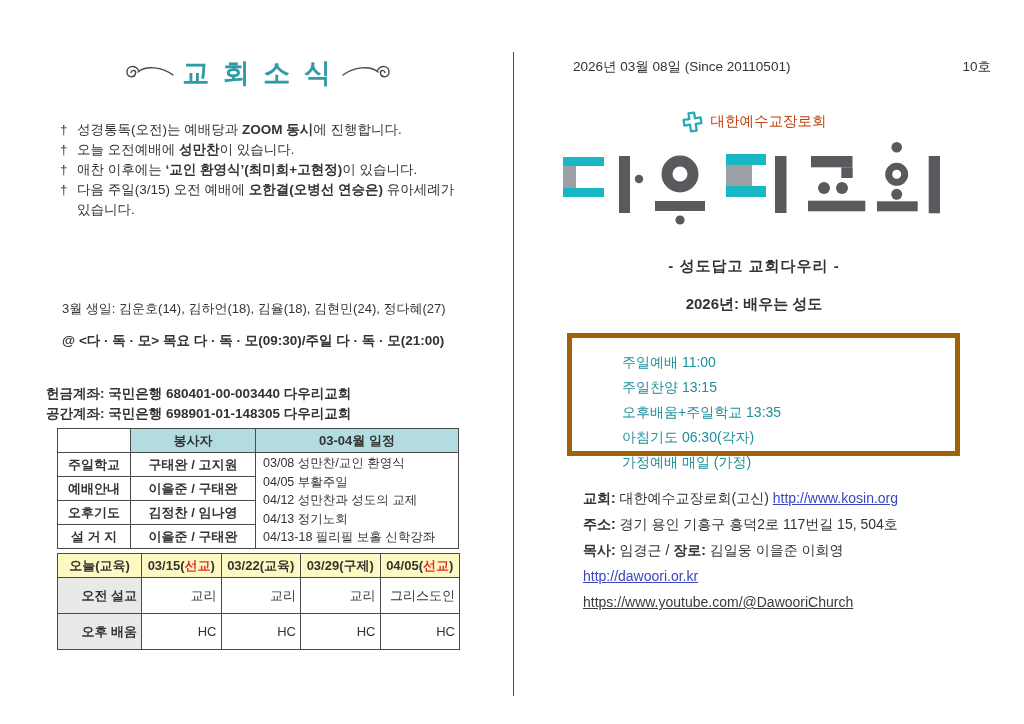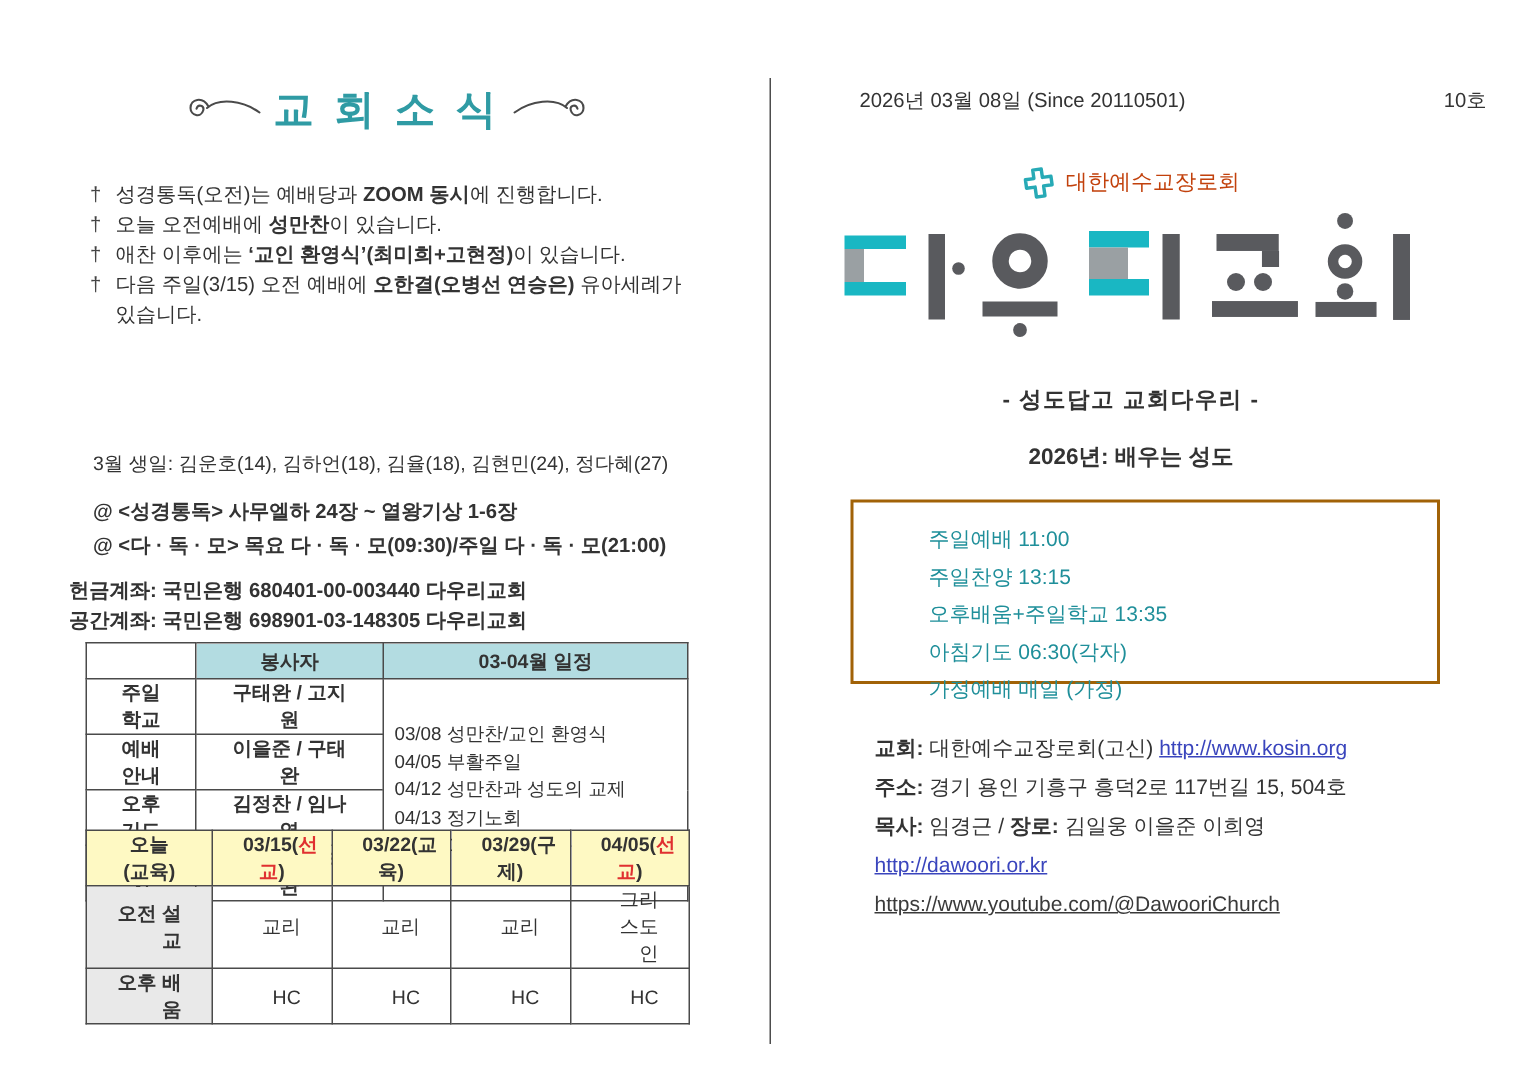--- a/index.html
+++ b/index.html
@@ -19,21 +19,21 @@
   #notices{left:60px;top:120px;width:400px;font-size:13.5px;line-height:20px;}
   .notice{display:flex;}
   .notice .cross{width:17px;flex:0 0 17px;color:#444;}
   .notice b{font-weight:bold;}
 
   #birthdays{left:62px;top:300px;width:400px;font-size:13px;}
   #readings{left:62px;top:329px;width:400px;font-size:13.5px;font-weight:bold;line-height:23px;}
   #accounts{left:46px;top:384px;width:400px;font-size:13.5px;font-weight:bold;line-height:20px;}
 
   table{border-collapse:collapse;table-layout:fixed;}
-  td,th{border:1px solid #4a4a4a;padding:0 20px;font-size:13px;overflow:hidden;}
+  td,th{border:1px solid #4a4a4a;padding:0 4px;font-size:13px;overflow:hidden;}
   #table1{left:57px;top:428px;width:401px;}
   #table1 th{height:23px;background:#b3dce1;font-weight:bold;}
   #table1 th.empty{background:#ffffff;}
   #table1 td{height:23px;text-align:center;font-weight:bold;}
   #table1 td.sched{text-align:left;font-weight:normal;font-size:12.5px;line-height:18.5px;padding-left:7px;vertical-align:middle;}
   #table1 col.c1{width:73px;} #table1 col.c2{width:125px;} #table1 col.c3{width:203px;}
 
   #table2{left:57px;top:553px;width:401px;}
   #table2 th{height:23px;background:#fef9c3;font-weight:bold;}
   #table2 td{height:35px;text-align:right;}
@@ -41,21 +41,21 @@
   #table2 .red{color:#e03030;}
   #table2 col{width:79.5px;} #table2 col.c1{width:84px;}
 
   
   #date-row{left:545px;top:58px;width:418px;display:flex;justify-content:space-between;font-size:13.5px;margin-left:28px;}
   #denom-row{left:545px;top:110px;width:418px;display:flex;align-items:center;justify-content:center;gap:8px;
              font-size:14.5px;color:#c2410c;}
   #logo{left:557px;top:137px;}
   #slogan{left:545px;top:257px;width:418px;text-align:center;font-size:15px;font-weight:bold;letter-spacing:1px;}
   #theme{left:545px;top:295px;width:418px;text-align:center;font-size:15px;font-weight:bold;}
-  #times-box{left:567px;top:333px;width:393px;height:123px;border:2px solid #a16207;box-sizing:border-box;
+  #times-box{left:567px;top:333px;width:393px;height:123px;border:5px solid #a16207;box-sizing:border-box;
              padding:12px 0 0 50px;color:#1f8f9a;font-size:14px;line-height:25px;}
   #contact{left:583px;top:485px;width:400px;font-size:14px;line-height:26px;}
   #contact b{font-weight:bold;}
   a.lnk{color:#3a45bd;text-decoration:underline;}
   a.lnk-dark{color:#3a3a3a;text-decoration:underline;}
 </style>
 </head>
 <body>
 
 <div id="canvas">
@@ -87,27 +87,26 @@
     </div>
     <div class="notice">
       <span class="cross">†</span>
       <span><span>다음 주일(3/15) 오전 예배에 </span><b>오한결(오병선 연승은)</b><span> 유아세례가 있습니다.</span></span>
     </div>
   </div>
 
   <div class="abs" id="birthdays">3월 생일: 김운호(14), 김하언(18), 김율(18), 김현민(24), 정다혜(27)</div>
 
   <div class="abs" id="readings">
-    <div>@ &lt;성경통독&gt; 사무엘하 24장 ~ 열왕기상 1-6장</div>
     <div>@ &lt;다 · 독 · 모&gt; 목요 다 · 독 · 모(09:30)/주일 다 · 독 · 모(21:00)</div>
   </div>
 
   <div class="abs" id="accounts">
     <div>헌금계좌: 국민은행 680401-00-003440 다우리교회</div>
-    <div>공간계좌: 국민은행 698901-03-148305 다우리교회</div>
+    <div>공간계좌: 국민은행 698901-01-148305 다우리교회</div>
   </div>
 
   <table class="abs" id="table1">
     <colgroup>
         <col class="c1">
         <col class="c2">
         <col class="c3">
       </colgroup>
     <tbody>
         <tr>

